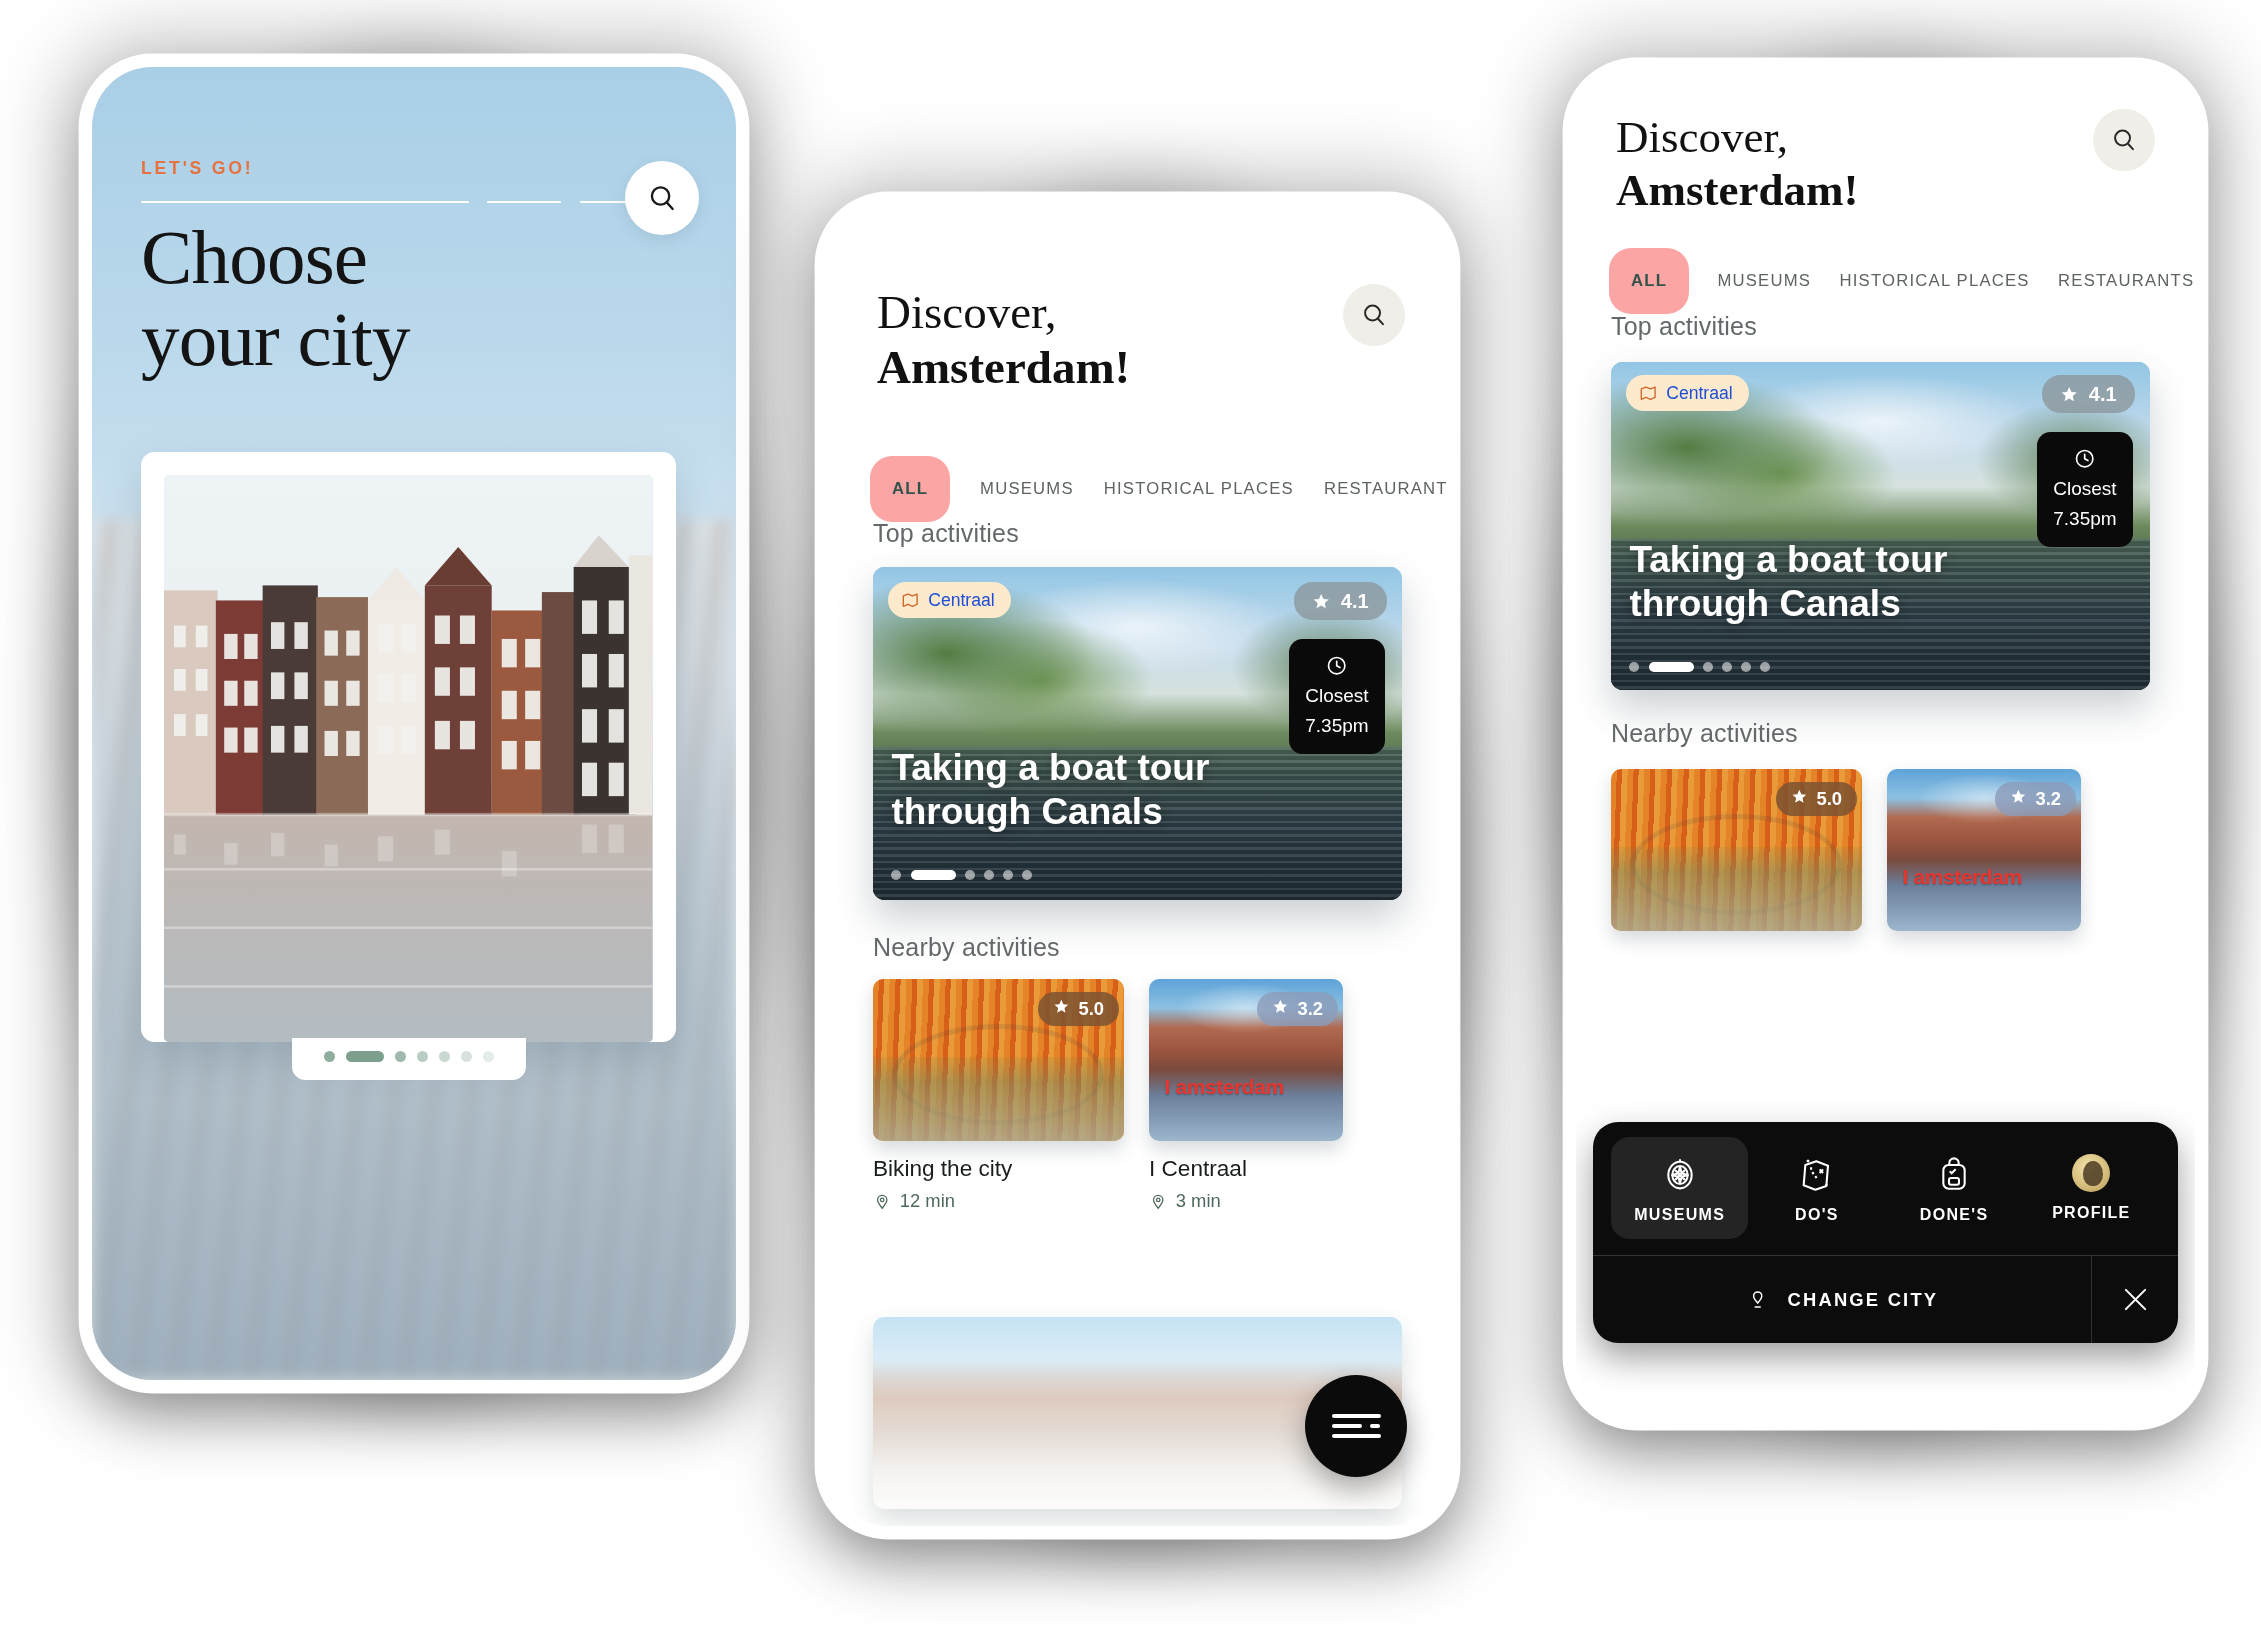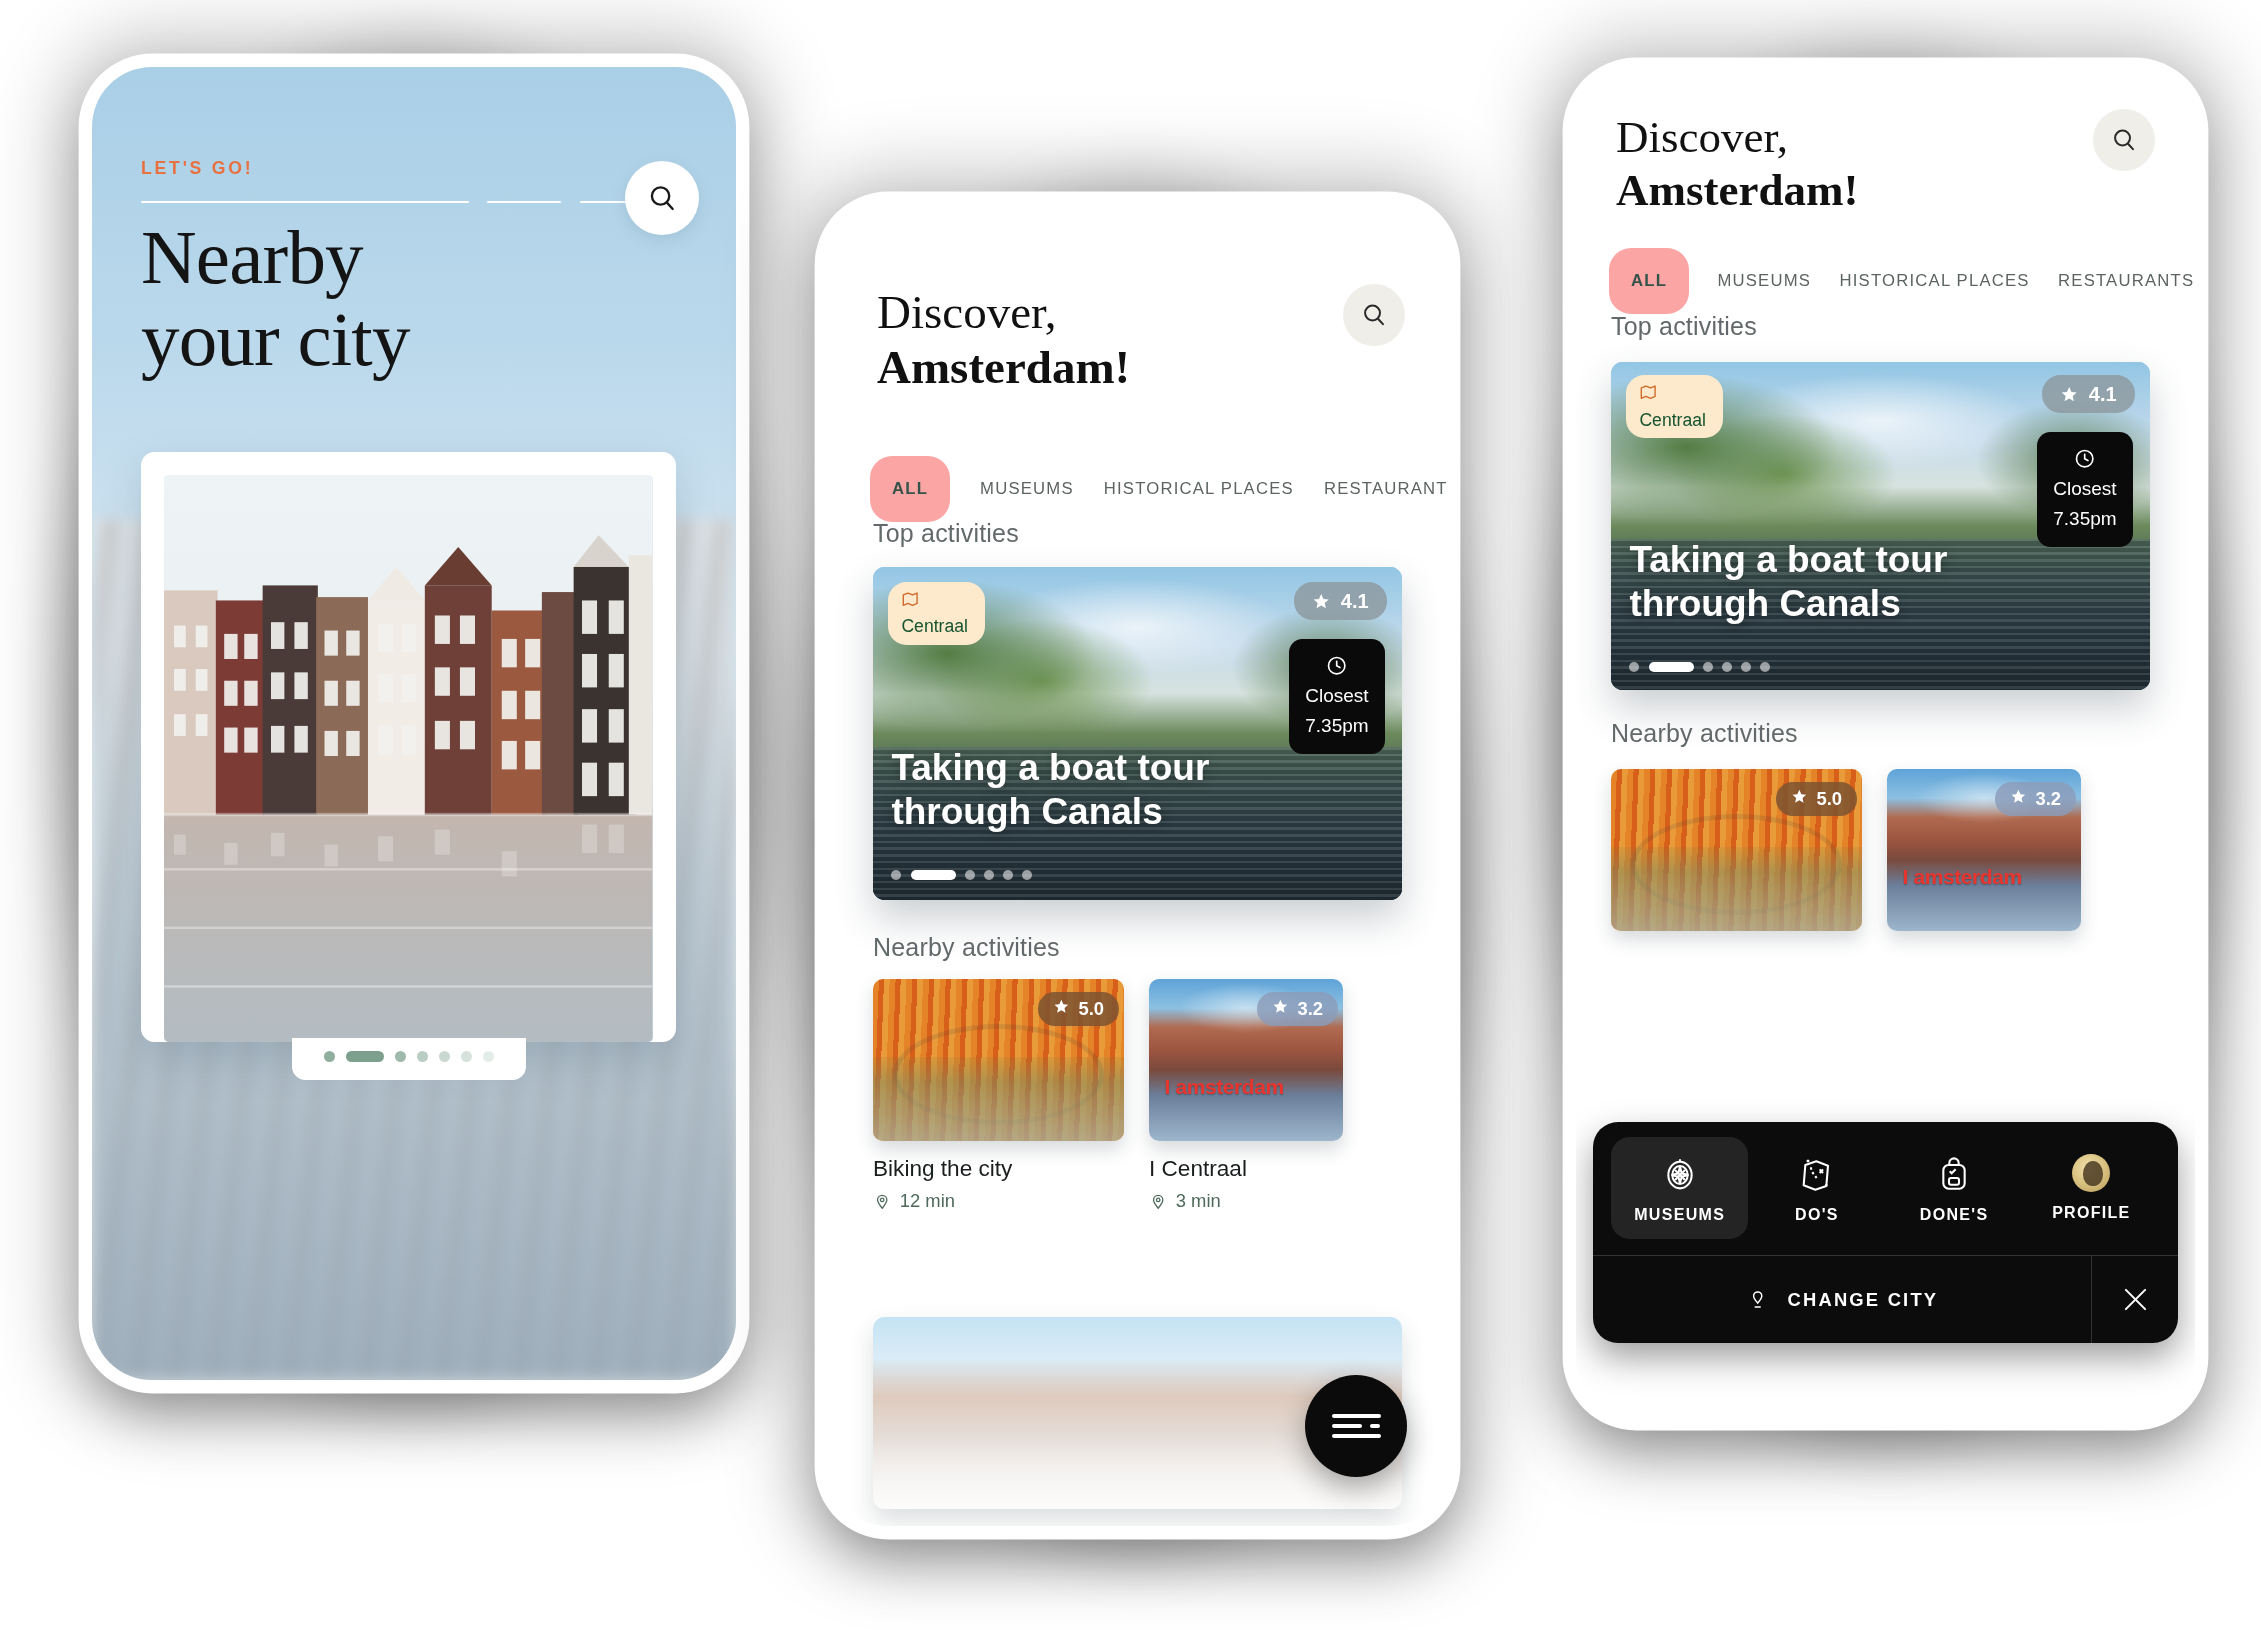--- a/index.html
+++ b/index.html
@@ -152,23 +152,23 @@
       radial-gradient(ellipse 26% 26% at 86% 30%, rgba(70,108,56,0.8), rgba(70,108,56,0) 70%),
       radial-gradient(ellipse 40% 20% at 50% 18%, rgba(255,255,255,0.7), rgba(255,255,255,0) 72%),
       linear-gradient(180deg,#92c6e4 0%, #c7dced 24%, #d6e2de 38%, #6c8a5c 50%, #4a6550 62%, #3b4f58 78%, #2a3840 100%);
   }
   .feat-water {
     position:absolute; left:0; right:0; bottom:0; height:46%;
     background:repeating-linear-gradient(180deg, rgba(255,255,255,0.09) 0 2.5px, rgba(0,0,0,0.12) 2.5px 6.7px),
       linear-gradient(180deg, rgba(60,80,88,0.5), rgba(30,42,50,0.86));
   }
   .badge-centraal {
-    position:absolute; display:flex; gap:8.4px;
-    background:#fdeacd; color:#14532d; border-radius:18.4px;
-    padding:7.5px 16.7px 7.5px 13.4px; font-size:17.6px; font-weight:500;flex-direction:column;
+    position:absolute; display:flex; align-items:center; gap:8.4px;
+    background:#fdeacd; color:#1d4ed8; border-radius:18.4px;
+    padding:7.5px 16.7px 7.5px 13.4px; font-size:17.6px; font-weight:500;
   }
   .badge-rating {
     position:absolute; display:flex; align-items:center; gap:10px;
     background:rgba(140,150,155,0.78); color:#ffffff; border-radius:18.4px;
     padding:7.5px 18.4px; font-size:20px; font-weight:600;
     backdrop-filter:blur(3.3px);
   }
   .closest-box {
     position:absolute; background:#0a0a0a; border-radius:13.4px;
     padding:15px 16.7px 16.7px 16.7px; text-align:center; color:#ffffff;
@@ -303,21 +303,21 @@
       </div>
       <div class="p1-search">
         <svg width="33" height="33" viewBox="0 0 24 24" fill="none" stroke="#1a1a1a" stroke-width="1.7">
           <circle cx="10.6" cy="10.2" r="6.3"></circle>
             <line x1="15.4" y1="15.2" x2="19.4" y2="19.6" stroke-linecap="round"></line>
         </svg>
       </div>
     </div>
 
     <div class="p1-title">
-      <span>Nearby</span>
+      <span>Choose</span>
       <span>your city</span>
     </div>
 
     <div class="city-card">
       <div class="city-photo">
         <svg width="100%" height="100%" viewBox="0 0 584 678" preserveAspectRatio="none">
           <defs>
             <linearGradient id="sky1" x1="0" y1="0" x2="0" y2="1">
               <stop offset="0" stop-color="#eef3f5"></stop>
                 <stop offset="1" stop-color="#e3eaee"></stop>

